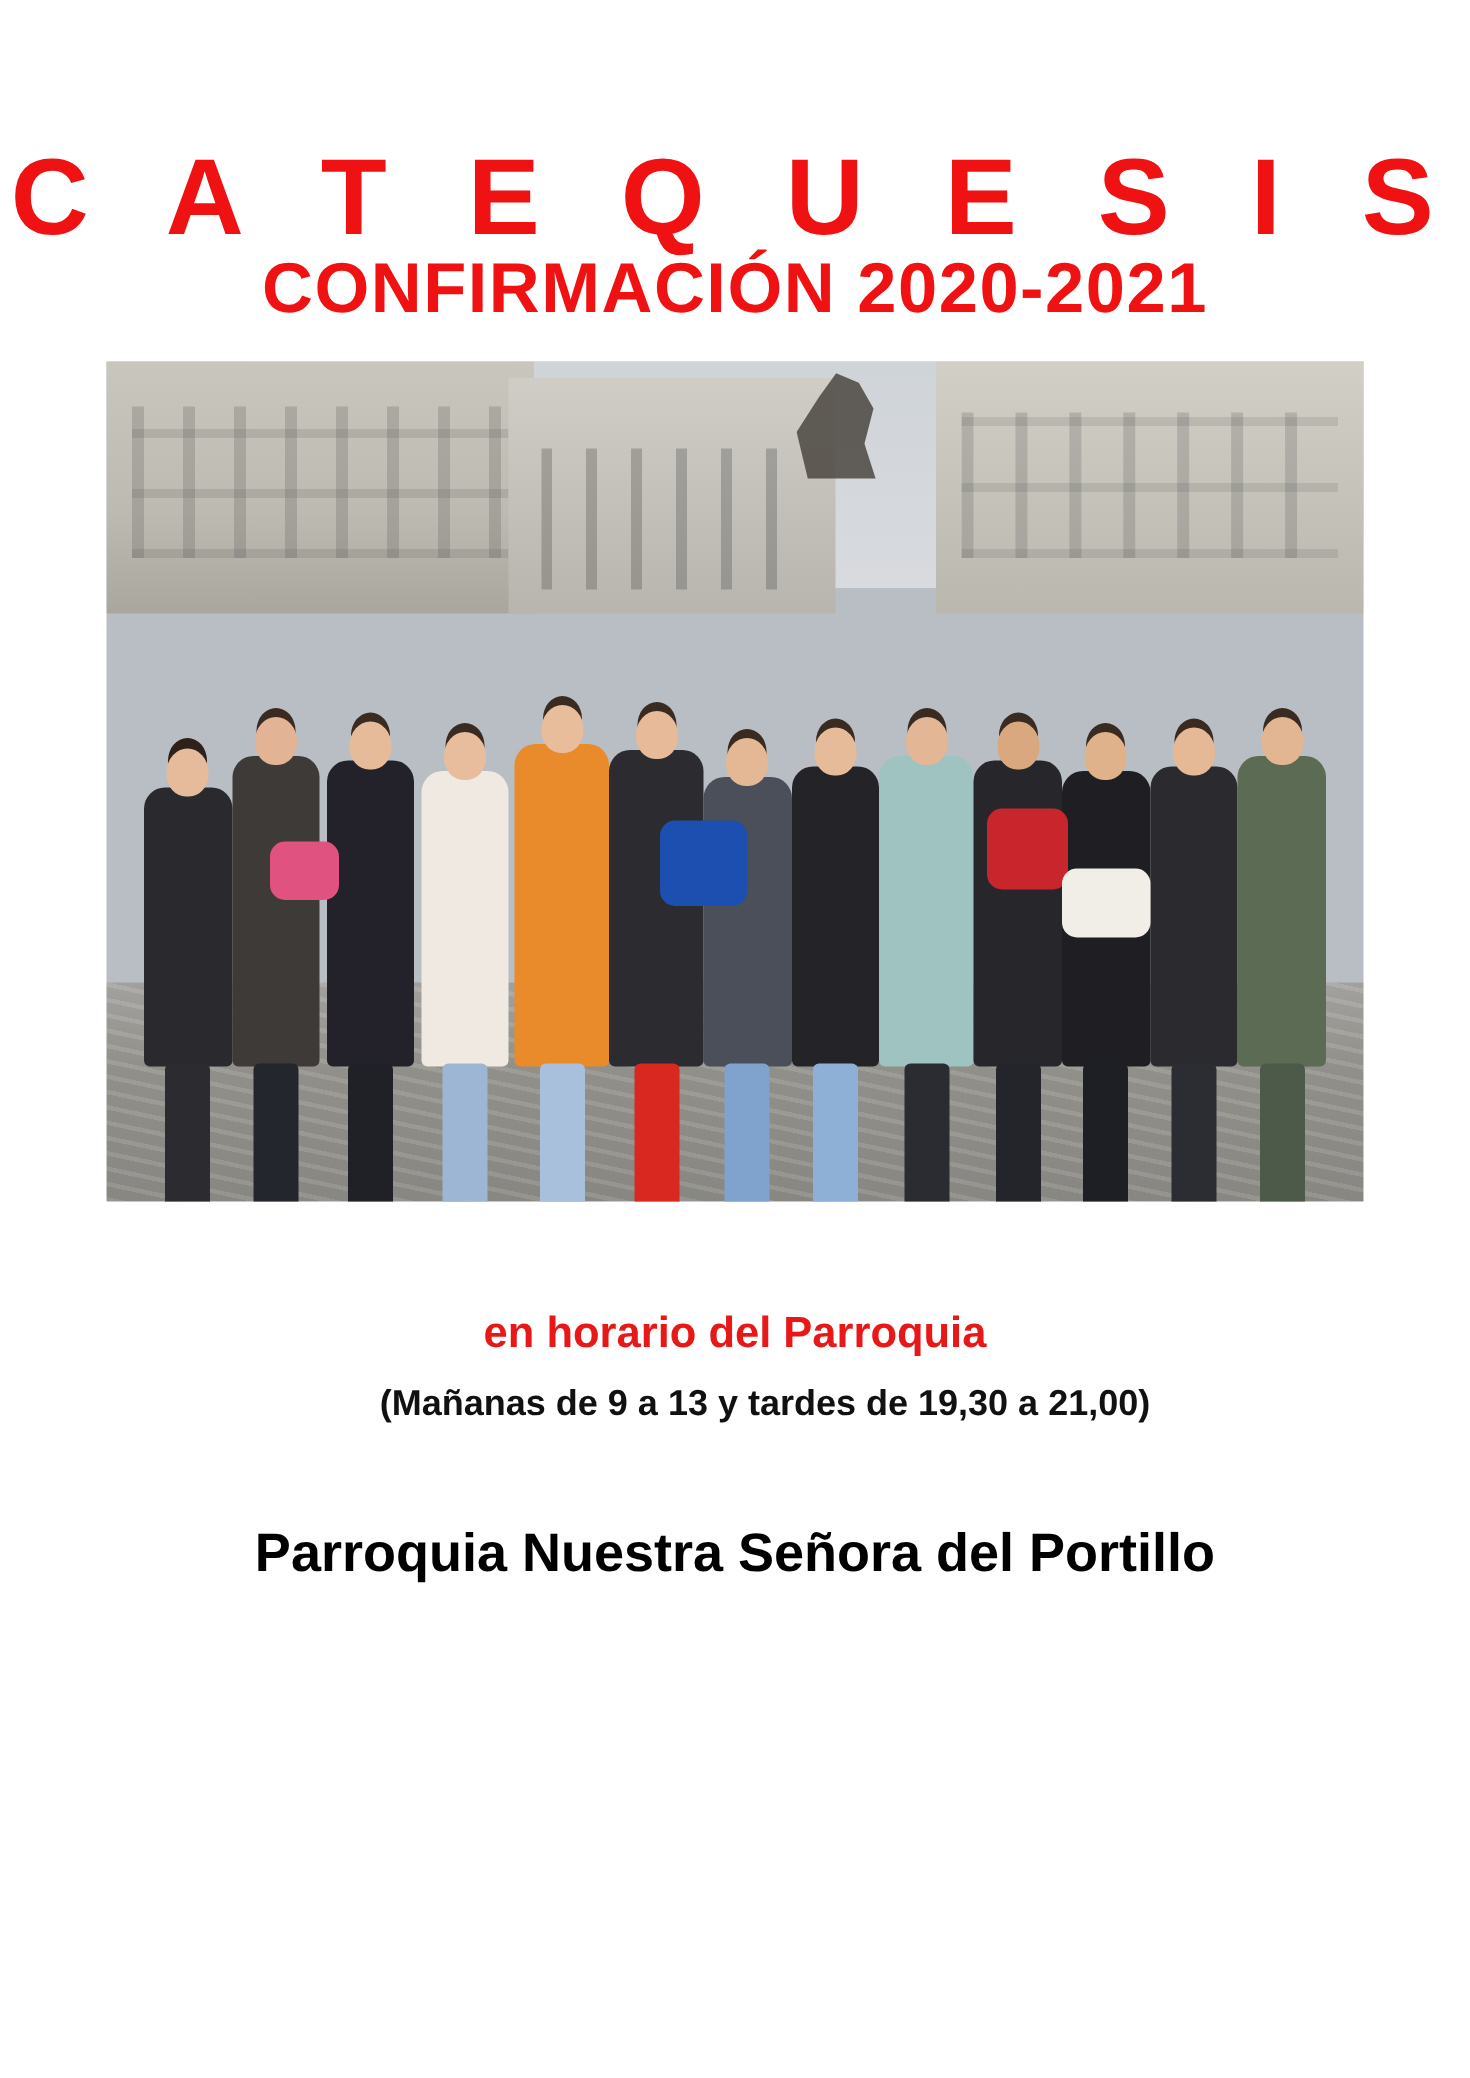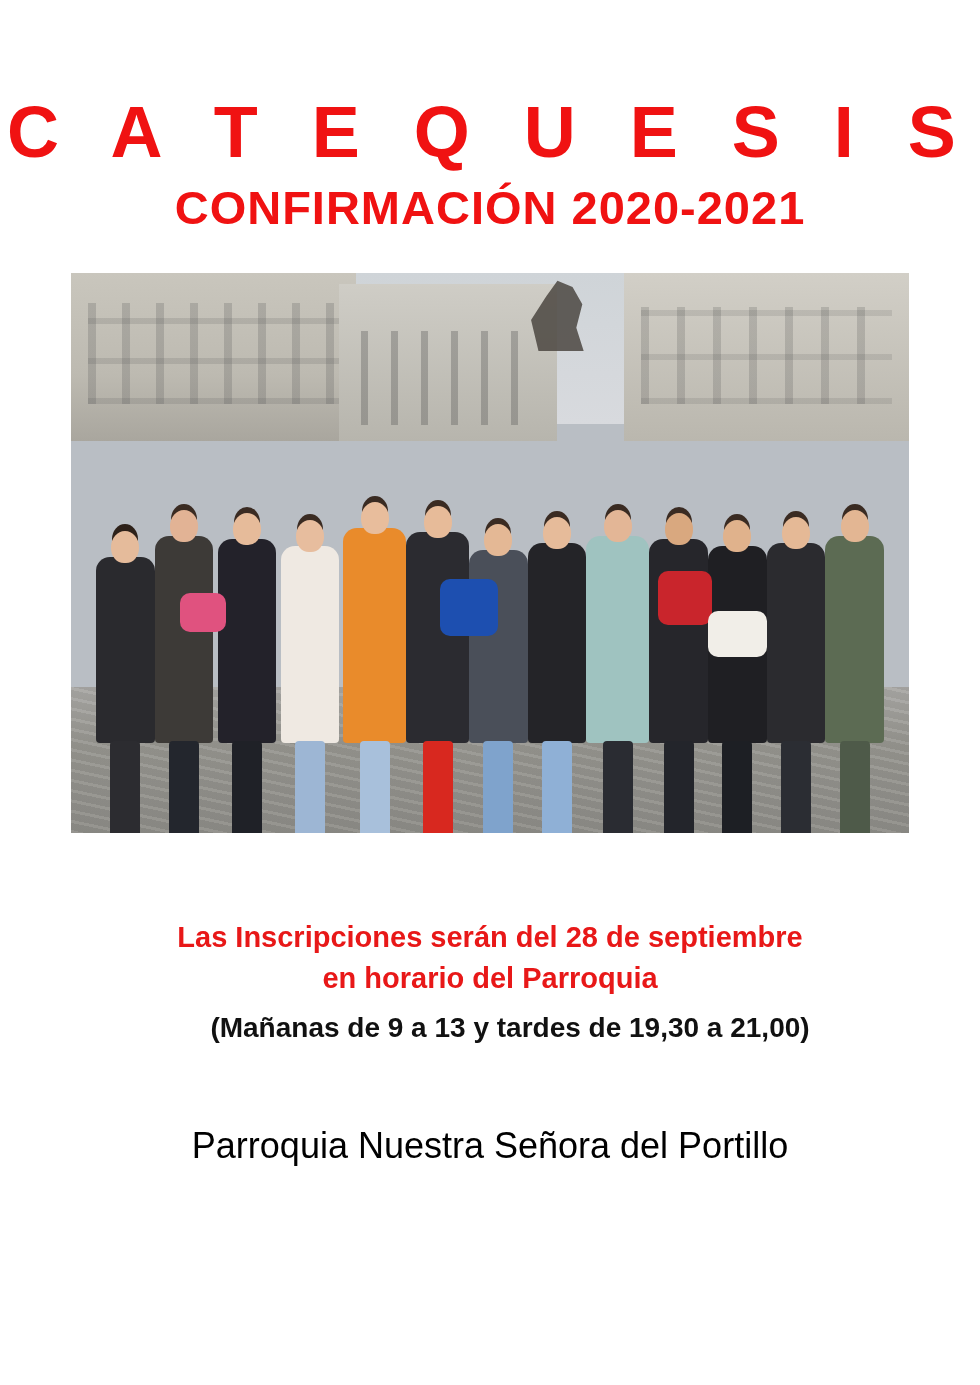--- a/index.html
+++ b/index.html
@@ -16,21 +16,20 @@
     position: relative;
   }
   .poster {
     width: 980px;
     height: 1385px;
     box-sizing: border-box;
     display: flex;
     flex-direction: column;
     align-items: center;
     background: #ffffff;
-    gap: 16px;
   }
 
   
   .title-main {
     margin-top: 96px;
     font-size: 72px;
     font-weight: bold;
     color: #f01212;
     letter-spacing: 17px;
     text-align: center;
@@ -164,37 +163,37 @@
   .line-red {
     color: #e81818;
     font-weight: bold;
     font-size: 29px;
     line-height: 1.42;
     white-space: nowrap;
   }
   .line-black-small {
     color: #111111;
     font-weight: bold;
-    font-size: 28px;
+    font-size: 24px;
     line-height: 1.5;
     margin-top: 8px;
     white-space: nowrap;
     margin-left: 40px;
   }
   .line-black-mid {
     color: #111111;
     font-size: 31px;
     line-height: 1.35;
     margin-top: 6px;
     white-space: nowrap;
   }
   .parish {
     margin-top: 60px;
     color: #000000;
-    font-weight: normal;
+    font-weight: bold;
     font-size: 36px;
     text-align: right;
     white-space: nowrap;
   }
 </style>
 </head>
 <body>
 
 <div class="poster">
 
@@ -268,20 +267,19 @@
 
         <div class="bag" style="left:44%; top:54%; width:7%; height:16%; background:#1d4fb0;"></div>
         <div class="bag" style="left:70%; top:52%; width:6.5%; height:15%; background:#c9252c;"></div>
         <div class="bag" style="left:76%; top:63%; width:7%; height:13%; background:#f1eee8;"></div>
         <div class="bag" style="left:13%; top:58%; width:5.5%; height:11%; background:#e0527f;"></div>
       </div>
     </div>
   </div>
 
   <div class="body-text">
-    <div class="line-red">Las Inscripciones serán del 28 de septiembre</div>
     <div class="line-red">en horario del  Parroquia</div>
     <div class="line-black-small">(Mañanas de 9 a 13 y tardes de 19,30 a 21,00)</div>
   </div>
 
   <div class="parish">Parroquia Nuestra Señora del Portillo</div>
 
 </div>
 
 </body></html>

